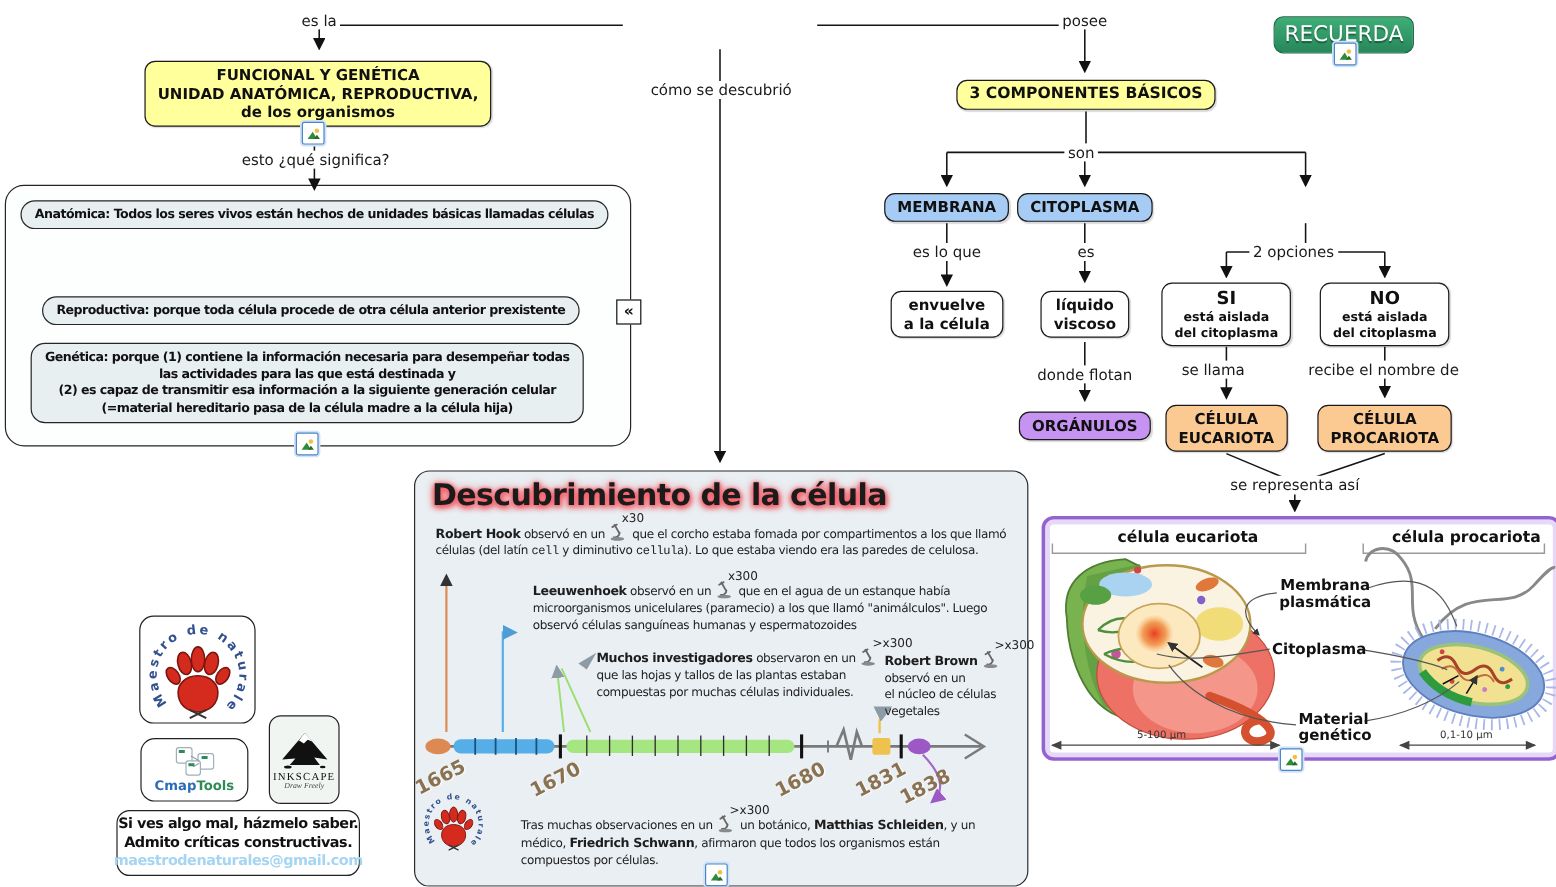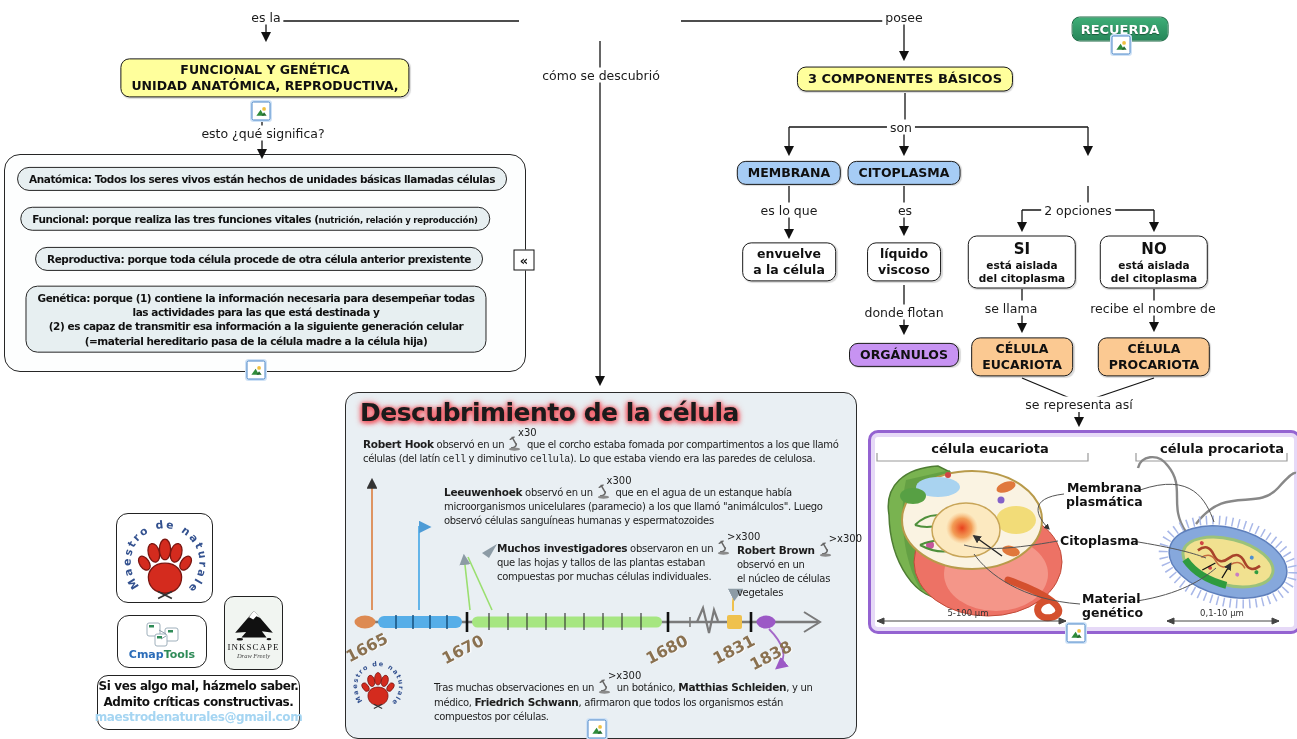--- a/index.html
+++ b/index.html
@@ -9,21 +9,21 @@
   .node{border:1.5px solid #1a1a1a;border-radius:9px;background:#fff;font-weight:bold;text-align:center;padding:3px 10px;white-space:nowrap;font-size:12.5px;color:#101010;line-height:1.3;box-shadow:1px 1px 1px rgba(0,0,0,.15)}
   .yellow{background:#FFFF9C}
   .blue{background:#A6CCF5}
   .orange{background:#FBC992}
   .vpurple{background:#C793F2}
   .big{font-size:24px;border-width:2px;border-radius:11px;padding:2px 14px;letter-spacing:.5px}
   .lbl{position:absolute;transform:translate(-50%,-50%);font-size:12.5px;color:#1a1a1a;background:#fff;padding:0 3px;white-space:nowrap;z-index:4}
   .panelbox{position:absolute;z-index:1;border:1.5px solid #262626;border-radius:16px;background:#FDFEFE}
   .defbox{position:absolute;transform:translate(-50%,-50%);z-index:3;background:#E7EFF1;border:1.4px solid #262626;border-radius:12px;font-weight:bold;font-size:10.5px;letter-spacing:-.45px;padding:4px 11px;white-space:nowrap;text-align:center;color:#111;line-height:1.35}
   .small-inline{font-size:8.5px;letter-spacing:-.2px}
-  .recuerda{position:absolute;transform:translate(-50%,-50%);z-index:3;background:linear-gradient(#3FAE77,#27875A);border:1px solid #1C6B45;border-radius:8px;color:#fff;font-weight:bold;font-size:13px;padding:4px 8px;text-shadow:0 1px 1px rgba(0,0,0,.4)}
+  .recuerda{position:absolute;transform:translate(-50%,-50%);z-index:3;background:linear-gradient(#3FAE77,#27875A);border:1px solid #1C6B45;border-radius:8px;color:#fff;font-weight:normal;font-size:18px;padding:4px 8px;text-shadow:0 1px 1px rgba(0,0,0,.4)}
   .discovery{position:absolute;left:345px;top:392px;width:510px;height:345px;background:#E9EFF3;border:1.5px solid #2b2b2b;border-radius:13px;z-index:1}
   .disc-title{position:absolute;left:360px;top:398px;z-index:3;font-size:25px;font-weight:bold;color:#1b1b1b;letter-spacing:-.5px;
     text-shadow:0 0 3px rgba(244,90,100,.95),0 0 7px rgba(244,90,100,.85),2px 2px 4px rgba(244,90,100,.8),-2px 2px 4px rgba(244,90,100,.6)}
   .para{position:absolute;z-index:3;font-size:10px;letter-spacing:-.3px;line-height:1.4;color:#1d1d1d}
   .para b{font-size:10.5px}
   .serif{font-family:Liberation Mono, monospace}
   .micwrap{position:relative;display:inline-block;width:17px;height:13px;vertical-align:-2px}
   .mic{position:absolute;left:0;top:-1px;width:15px;height:15px}
   .miczoom{position:absolute;left:11px;top:-11px;font-size:10px;letter-spacing:0;color:#222;white-space:nowrap}
   .year{position:absolute;z-index:3;font-weight:bold;font-size:16px;color:#8A7150;transform:rotate(-27deg);transform-origin:left center;text-shadow:1px 1px 0 rgba(255,255,255,.7)}
@@ -222,25 +222,25 @@
     </g>
   </svg>
 
   <div class="lbl" style="left:266px;top:17px">es la</div>
   <div class="lbl" style="left:904px;top:17px">posee</div>
   <div class="recuerda" style="left:1120px;top:29px">RECUERDA</div>
 
   <div class="c node yellow nl" style="left:265px;top:78px">
     <div>FUNCIONAL Y GENÉTICA</div>
     <div>UNIDAD ANATÓMICA, REPRODUCTIVA,</div>
+    <div>de los organismos</div>
   </div>
   <div class="lbl" style="left:263px;top:133px">esto ¿qué significa?</div>
 
   <div class="defbox" style="left:262px;top:179px">Anatómica: Todos los seres vivos están hechos de unidades básicas llamadas células</div>
-  <div class="defbox" style="left:255px;top:219px"><span>Funcional: porque realiza las tres funciones vitales (</span><span class="small-inline">nutrición, relación y reproducción)</span></div>
   <div class="defbox" style="left:259px;top:259px">Reproductiva: porque toda célula procede de otra célula anterior prexistente</div>
   <div class="defbox" style="left:256px;top:319px">
     <div>Genética: porque (1) contiene la información necesaria para desempeñar todas</div>
     <div>las actividades para las que está destinada y</div>
     <div>(2) es capaz de transmitir esa información a la siguiente generación celular</div>
     <div>(=material hereditario pasa de la célula madre a la célula hija)</div>
   </div>
   <div class="collapse" style="left:524px;top:260px">«</div>
 
   <div class="lbl" style="left:601px;top:75px">cómo se descubrió</div>

